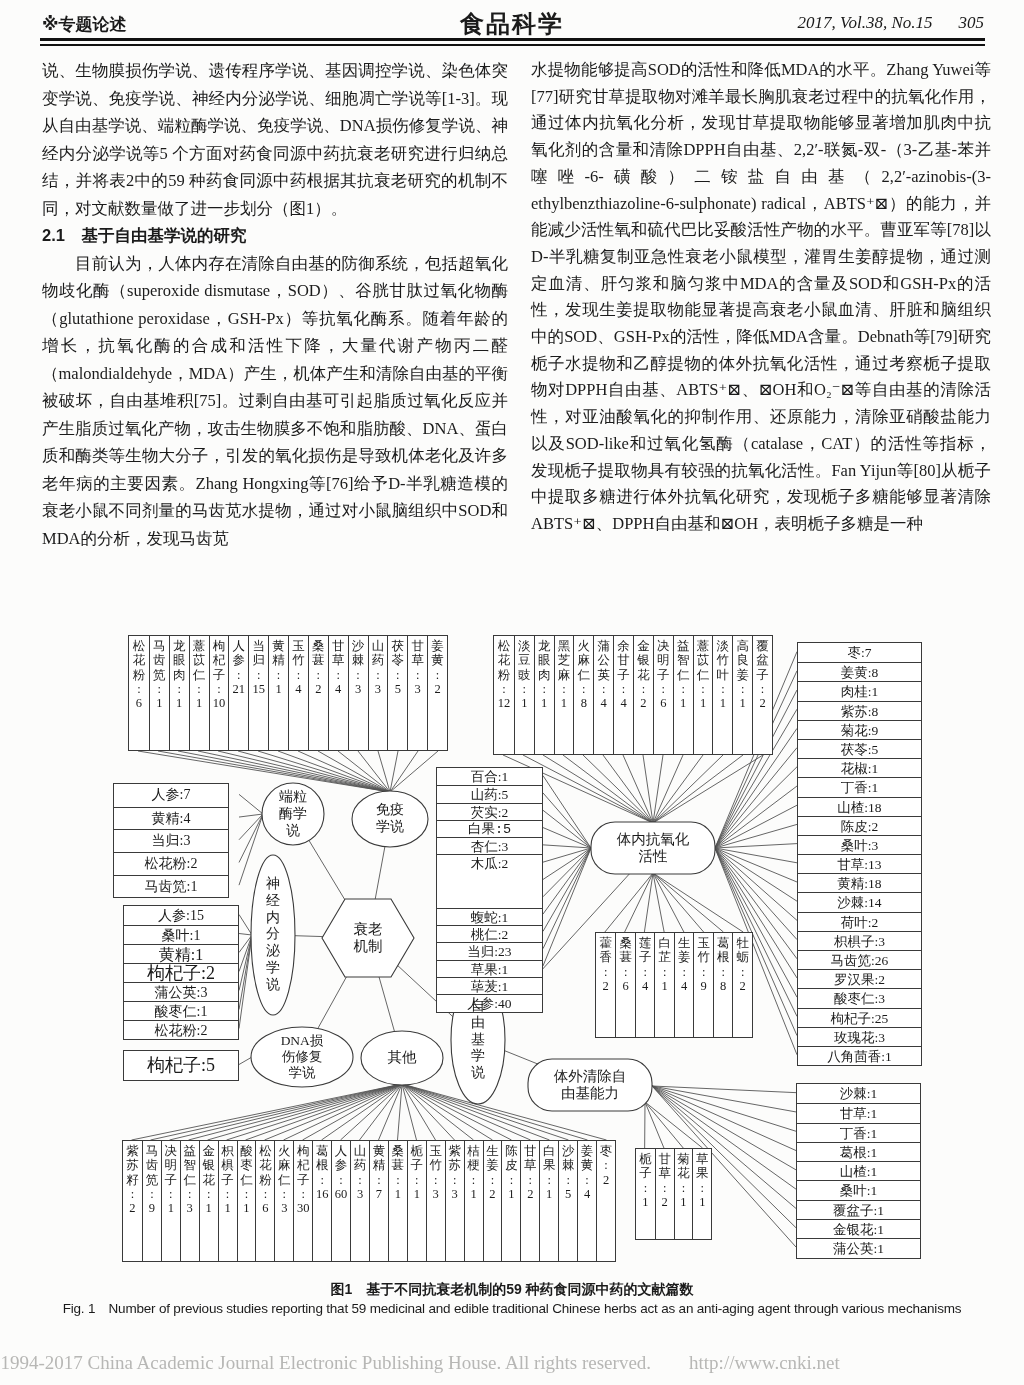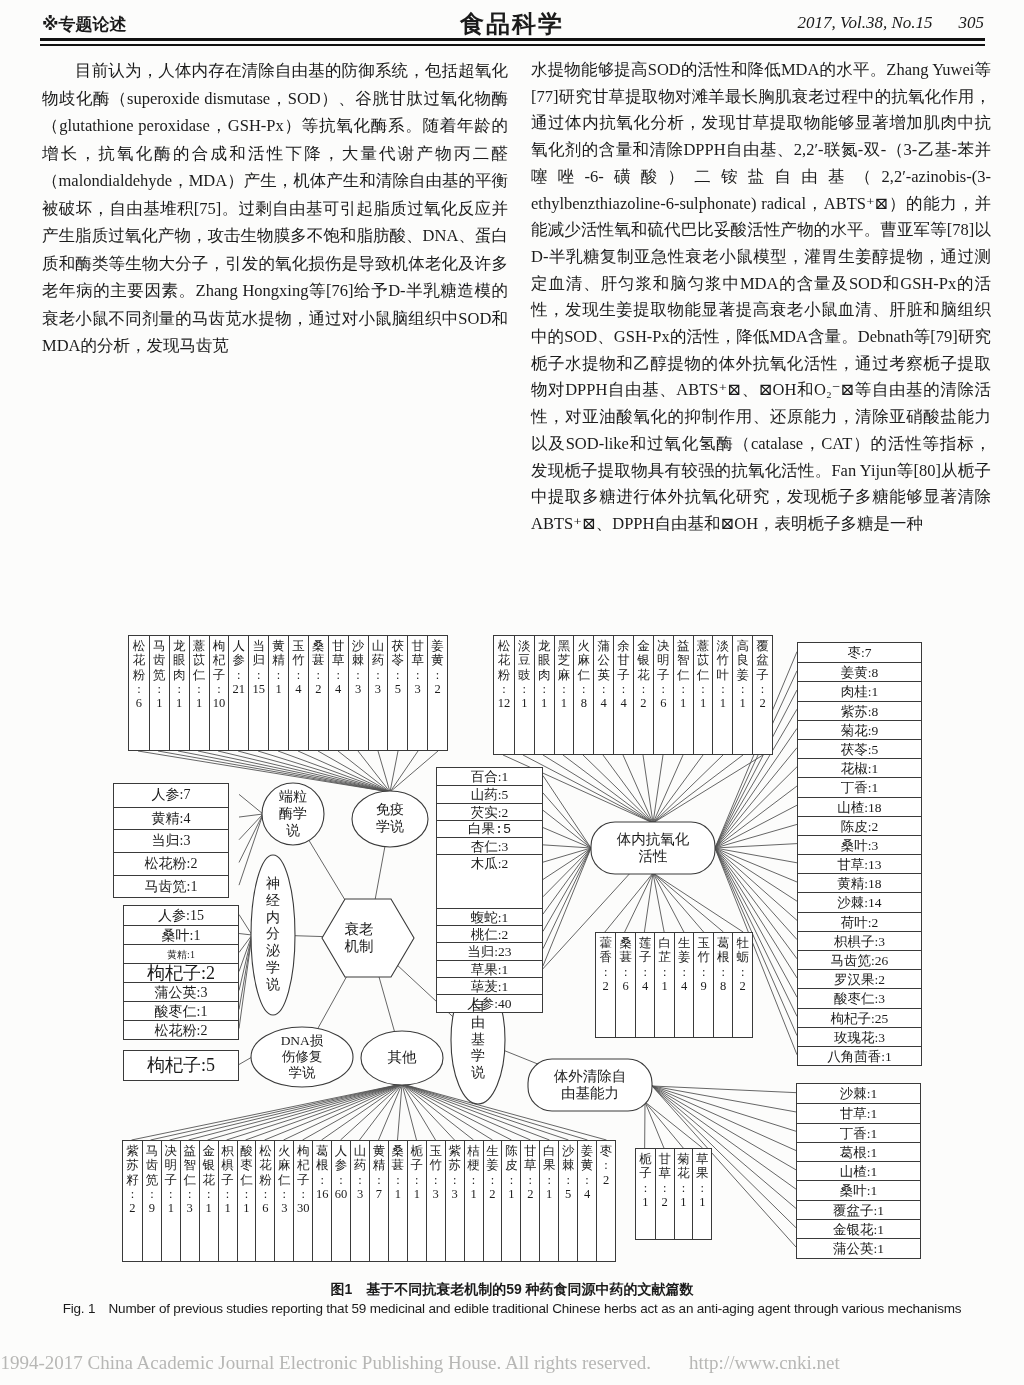--- a/index.html
+++ b/index.html
@@ -42,20 +42,22 @@
 
 <div class="hdr-left">※专题论述</div>
 <div class="hdr-center">食品科学</div>
 <div class="hdr-right">
   <span>2017, Vol.38, No.15</span><span class="pg">305</span>
 </div>
 <div class="rule-thick"></div>
 <div class="rule-thin"></div>
 
 <div class="col col-left">
+  <p>说、生物膜损伤学说、遗传程序学说、基因调控学说、染色体突变学说、免疫学说、神经内分泌学说、细胞凋亡学说等[1-3]。现从自由基学说、端粒酶学说、免疫学说、DNA损伤修复学说、神经内分泌学说等5 个方面对药食同源中药抗衰老研究进行归纳总结，并将表2中的59 种药食同源中药根据其抗衰老研究的机制不同，对文献数量做了进一步划分（图1）。</p>
+  <p class="sec-head">2.1　基于自由基学说的研究</p>
   <p class="indent">目前认为，人体内存在清除自由基的防御系统，包括超氧化物歧化酶（superoxide dismutase，SOD）、谷胱甘肽过氧化物酶（glutathione peroxidase，GSH-Px）等抗氧化酶系。随着年龄的增长，抗氧化酶的合成和活性下降，大量代谢产物丙二醛（malondialdehyde，MDA）产生，机体产生和清除自由基的平衡被破坏，自由基堆积[75]。过剩自由基可引起脂质过氧化反应并产生脂质过氧化产物，攻击生物膜多不饱和脂肪酸、DNA、蛋白质和酶类等生物大分子，引发的氧化损伤是导致机体老化及许多老年病的主要因素。Zhang Hongxing等[76]给予D-半乳糖造模的衰老小鼠不同剂量的马齿苋水提物，通过对小鼠脑组织中SOD和MDA的分析，发现马齿苋</p>
 </div>
 <div class="col col-right">
   <p>水提物能够提高SOD的活性和降低MDA的水平。Zhang Yuwei等[77]研究甘草提取物对滩羊最长胸肌衰老过程中的抗氧化作用，通过体内抗氧化分析，发现甘草提取物能够显著增加肌肉中抗氧化剂的含量和清除DPPH自由基、2,2′-联氮-双-（3-乙基-苯并噻唑-6-磺酸）二铵盐自由基（2,2′-azinobis-(3-ethylbenzthiazoline-6-sulphonate) radical，ABTS⁺⊠）的能力，并能减少活性氧和硫代巴比妥酸活性产物的水平。曹亚军等[78]以D-半乳糖复制亚急性衰老小鼠模型，灌胃生姜醇提物，通过测定血清、肝匀浆和脑匀浆中MDA的含量及SOD和GSH-Px的活性，发现生姜提取物能显著提高衰老小鼠血清、肝脏和脑组织中的SOD、GSH-Px的活性，降低MDA含量。Debnath等[79]研究栀子水提物和乙醇提物的体外抗氧化活性，通过考察栀子提取物对DPPH自由基、ABTS⁺⊠、⊠OH和O₂⁻⊠等自由基的清除活性，对亚油酸氧化的抑制作用、还原能力，清除亚硝酸盐能力以及SOD-like和过氧化氢酶（catalase，CAT）的活性等指标，发现栀子提取物具有较强的抗氧化活性。Fan Yijun等[80]从栀子中提取多糖进行体外抗氧化研究，发现栀子多糖能够显著清除ABTS⁺⊠、DPPH自由基和⊠OH，表明栀子多糖是一种</p>
 </div>
 
 <div id="fig">
   <svg id="fig-svg" width="845" height="660" viewBox="0 0 845 660">
       <g stroke="#555" stroke-width="0.9">
         <line x1="53" y1="131" x2="305" y2="172"></line>
@@ -687,21 +689,21 @@
     <div class="hlist" style="left: 28px; top: 163px; width: 116px;">
       <div class="hrow" style="height: 22.7px; line-height: 22.7px; font-size: 14px;">人参:7</div>
       <div class="hrow" style="height: 22.7px; line-height: 22.7px; font-size: 14px;">黄精:4</div>
       <div class="hrow" style="height: 22.7px; line-height: 22.7px; font-size: 14px;">当归:3</div>
       <div class="hrow" style="height: 22.7px; line-height: 22.7px; font-size: 14px;">松花粉:2</div>
       <div class="hrow" style="height: 22.7px; line-height: 22.7px; font-size: 14px;">马齿笕:1</div>
     </div>
     <div class="hlist" style="left: 38px; top: 285px; width: 116px;">
       <div class="hrow" style="height: 19px; line-height: 19px; font-size: 14px;">人参:15</div>
       <div class="hrow" style="height: 19px; line-height: 19px; font-size: 14px;">桑叶:1</div>
-      <div class="hrow" style="height: 19px; line-height: 19px; font-size: 10px;">黄精:1</div>
+      <div class="hrow" style="height: 19px; line-height: 19px; font-size: 16px;">黄精:1</div>
       <div class="hrow" style="height: 19px; line-height: 19px; font-size: 18px;">枸杞子:2</div>
       <div class="hrow" style="height: 19px; line-height: 19px; font-size: 14px;">蒲公英:3</div>
       <div class="hrow" style="height: 19px; line-height: 19px; font-size: 14px;">酸枣仁:1</div>
       <div class="hrow" style="height: 19px; line-height: 19px; font-size: 14px;">松花粉:2</div>
     </div>
     <div class="hlist" style="left: 38px; top: 430px; width: 116px;">
       <div class="hrow" style="height: 29px; line-height: 29px; font-size: 18px;">枸杞子:5</div>
     </div>
     <div class="hlist" style="left: 351px; top: 147px; width: 107px;">
       <div class="hrow" style="height: 17.3px; line-height: 17.3px;">百合:1</div>
@@ -728,21 +730,21 @@
     </div>
     <div class="nlabel" style="left: 188px; top: 315px; font-size: 14px;">
       <div>神</div>
       <div>经</div>
       <div>内</div>
       <div>分</div>
       <div>泌</div>
       <div>学</div>
       <div>说</div>
     </div>
-    <div class="nlabel" style="left: 274px; top: 318px; font-size: 14.5px;">
+    <div class="nlabel" style="left: 283px; top: 318px; font-size: 14.5px;">
       <div>衰老</div>
       <div>机制</div>
     </div>
     <div class="nlabel" style="left: 217px; top: 437px; font-size: 13.5px;">
       <div>DNA损</div>
       <div>伤修复</div>
       <div>学说</div>
     </div>
     <div class="nlabel" style="left: 317px; top: 438px; font-size: 14.5px;">
       <div>其他</div>

